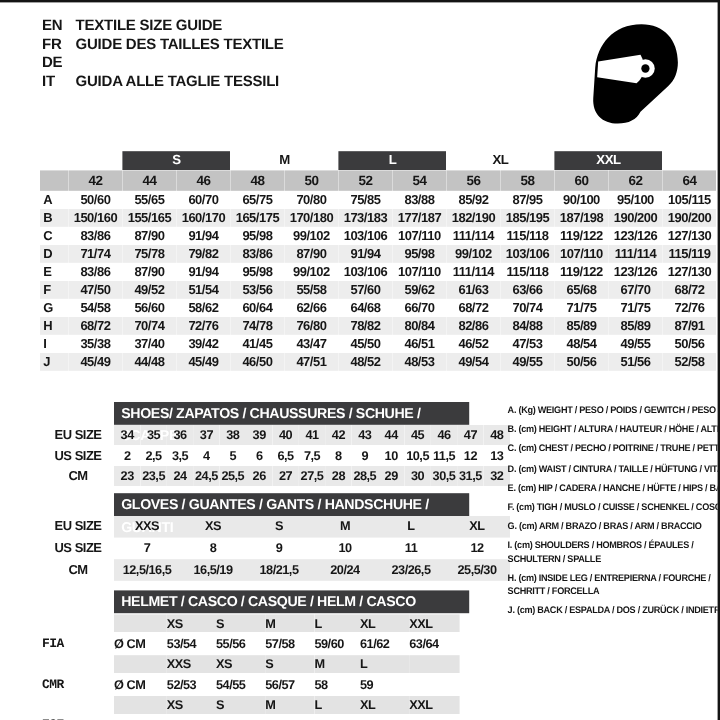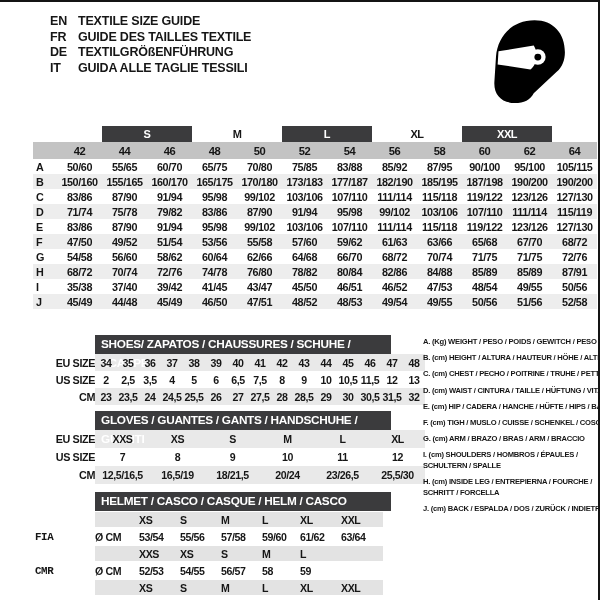--- a/index.html
+++ b/index.html
@@ -6,42 +6,42 @@
   html,body{margin:0;padding:0;background:#fff;}
   .page{
     position:relative;width:600px;height:600px;background:#fff;overflow:hidden;
     font-family:"Liberation Sans",sans-serif;color:#161616;
     border-top:2px solid #141414;border-right:2px solid #141414;box-sizing:border-box;
     -webkit-font-smoothing:antialiased;
   }
   
   .lang-list{position:absolute;left:35px;top:12px;}
   .lang-row{display:flex;line-height:15.6px;font-size:12.5px;font-weight:700;letter-spacing:-0.2px;}
-  .lang-code{width:28px;flex:0 0 28px;margin-left:15px;}
+  .lang-code{width:28px;flex:0 0 28px;}
   
   .helmet-icon{position:absolute;left:487px;top:14px;width:82px;height:92px;}
   .helmet-icon svg{width:100%;height:100%;display:block;}
   
   table{border-collapse:collapse;table-layout:fixed;}
   td{padding:0;overflow:hidden;white-space:nowrap;}
   .main{position:absolute;left:33px;top:124px;width:564px;font-size:10.8px;font-weight:700;letter-spacing:-0.4px;}
   .main td{text-align:center;height:15px;}
   .main tr.grp-row td{height:16px;}
   .main .grp{font-size:11px;}
   .main .grp.filled{background:#3b3b3d;color:#fff;}
   .main tr.sizes td{background:#c3c3c3;height:17px;font-size:11.2px;}
   .main tr.stripe td{background:#ededed;}
   .main td.lbl{text-align:left;padding-left:3px;}
   
   .lower-left{position:absolute;left:33px;top:333px;width:392px;}
   .bar{margin-left:62px;width:296px;height:19px;line-height:19px;background:#3b3b3d;color:#fff;
        font-size:11.8px;font-weight:700;letter-spacing:-0.3px;padding-left:6px;box-sizing:border-box;}
   .simple{width:392px;font-size:10.6px;font-weight:700;letter-spacing:-0.4px;}
   .simple td{text-align:center;height:17px;}
-  .simple td.rowlbl{text-align:right;padding-left:2px;background:#fff !important;font-size:10.8px;}
+  .simple td.rowlbl{text-align:center;padding-left:2px;background:#fff !important;font-size:10.8px;}
   .simple tr.shade td{background:#e9e9e9;}
   .gloves-tbl td{height:18px;}
   .helmet-tbl{width:350px;font-size:10.6px;font-weight:700;letter-spacing:-0.4px;margin-top:1px;}
   .helmet-tbl td{text-align:left;height:17px;}
   .helmet-tbl td.rowlbl{padding-left:2px;background:#fff !important;font-size:10.8px;font-family:Liberation Mono, monospace;}
   .helmet-tbl tr.hgray td{background:#e3e3e3;height:15px;}
   .helmet-tbl tr.hgray td.rowlbl{background:#fff !important;}
   .helmet-tbl tr.hdata td{height:19px;}
   .gap8{height:8px;}
   .gap6{height:6px;}
@@ -59,21 +59,20 @@
       <div class="lang-row">
      <span class="lang-code">EN</span>
      <span class="lang-text">TEXTILE SIZE GUIDE</span>
    </div>
       <div class="lang-row">
      <span class="lang-code">FR</span>
      <span class="lang-text">GUIDE DES TAILLES TEXTILE</span>
    </div>
       <div class="lang-row">
      <span class="lang-code">DE</span>
-     <span class="lang-text">TEXTILGRÖßENFÜHRUNG</span>
    </div>
       <div class="lang-row">
      <span class="lang-code">IT</span>
      <span class="lang-text">GUIDA ALLE TAGLIE TESSILI</span>
    </div>
     </div>
 
   <div class="helmet-icon">
     <svg viewBox="0 0 100 110" xmlns="http://www.w3.org/2000/svg">
       <path d="M58 4 C29 4 13 25 11 48 L9 79 C8 95 18 105 34 105 C45 105 53 101 57 93 L85 67 C92 61 95 52 95 43 C95 20 81 4 58 4 Z" fill="#000"></path>

